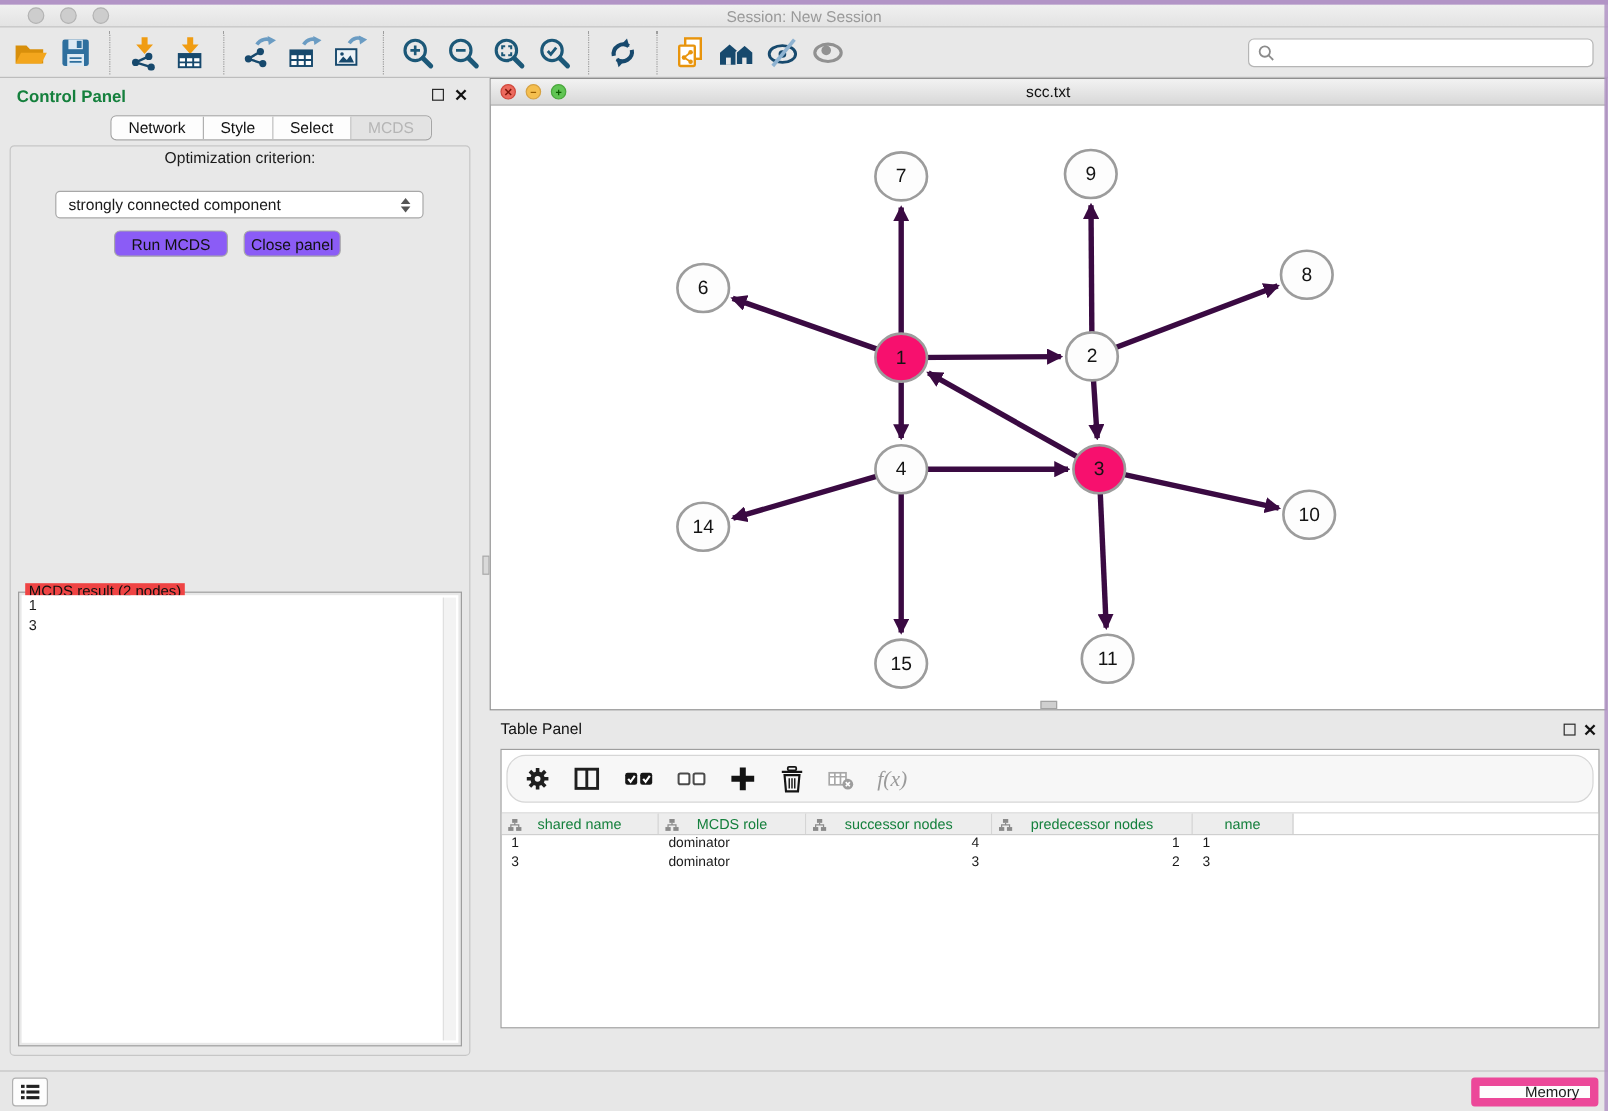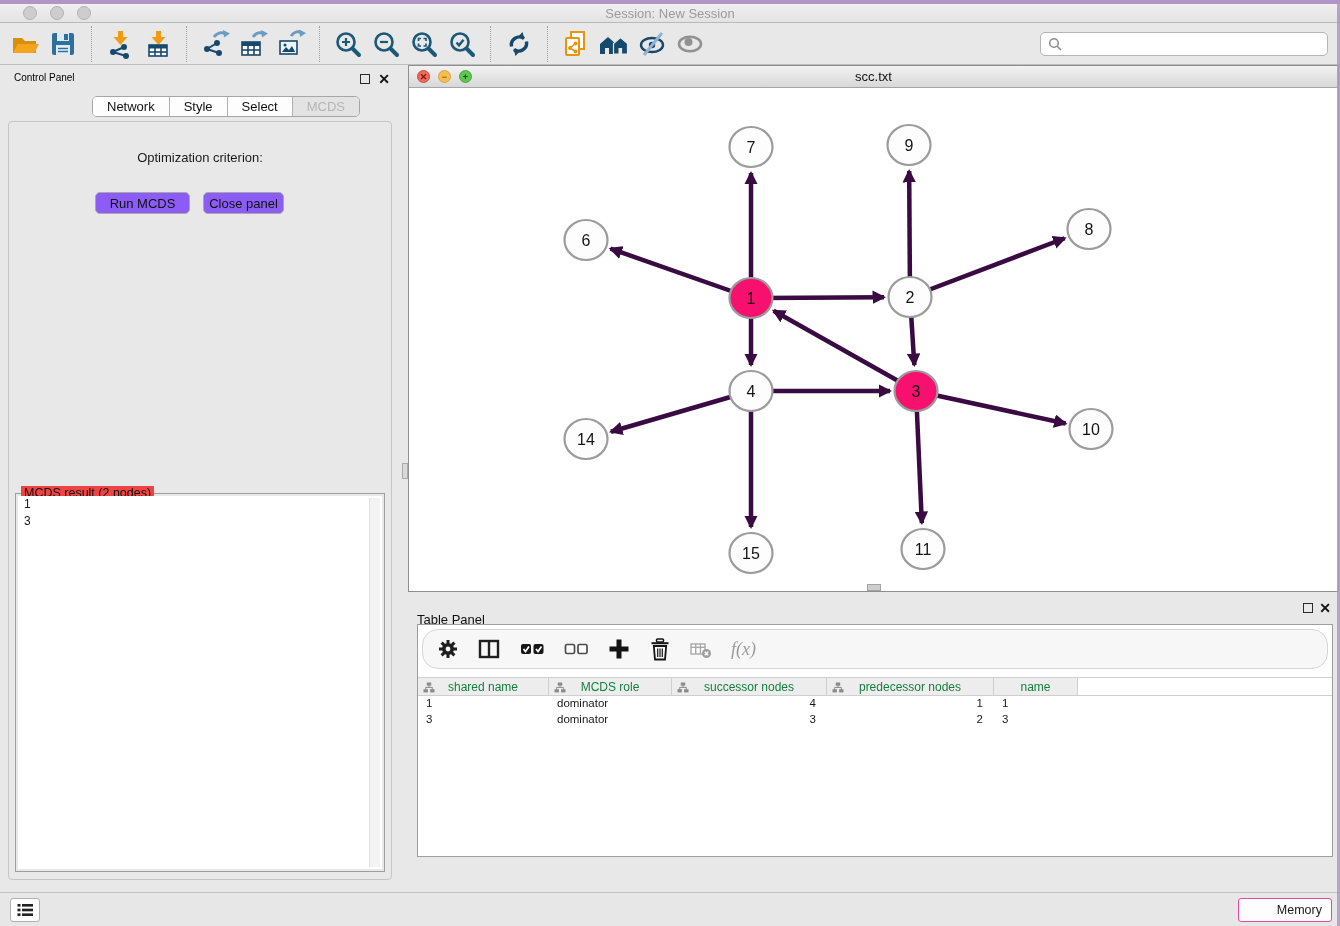--- a/index.html
+++ b/index.html
@@ -30,34 +30,34 @@
   .tsep { width:1px; height:36px; border-left:1px dotted #9d9d9d; margin:0 9px; }
   .searchbox {
     margin-left:auto; margin-right:12px; width:288px; height:24px;
     background:#fff; border:1px solid #b5b5b5; border-radius:5px;
     display:flex; align-items:center; padding:0 7px; gap:5px;
   }
   .searchbox input { border:none; outline:none; flex:1; font-size:12px; background:transparent; font-family:inherit; }
   
   .control-panel { position:absolute; left:0; top:65px; width:402px; bottom:34px; background:#e8e8e8; }
   .cp-header { position:relative; height:28px; }
-  .panel-title { position:absolute; left:14px; top:7px; font-size:10px; color:#000000; }
+  .panel-title { position:absolute; left:14px; top:7px; font-size:14px; color:#15803d;font-weight:bold; }
   .float-ico { position:absolute; width:10px; height:10px; border:1.6px solid #2b2b2b; top:9px; }
   .close-ico { position:absolute; top:5px; font-size:14px; font-weight:bold; color:#111; line-height:18px; }
   .cp-float { right:32px; } .cp-close { right:12px; }
   .seg { display:flex; border:1px solid #a6a6a6; border-radius:5px; overflow:hidden; background:#fff; height:21px; }
   .seg .segb {
     background:#fdfdfd; border-right:1px solid #b0b0b0; color:#111;
     font-size:13px; padding:0 14px; display:flex; align-items:center; justify-content:center;
   }
   .seg .segb:last-child { border-right:none; }
   .seg .segb.active { background:#e3e3e3; color:#b5b5b5;text-align:center; }
   .cp-tabs { position:absolute; left:78px; top:31px;margin-left:14px; }
   .cp-box { position:absolute; left:8px; right:10px; top:56px; bottom:12px; border:1px solid #c6c6c6; border-radius:4px; }
-  .opt-label { position:absolute; top:28px; left:0; right:0; text-align:center; font-size:13px; }
+  .opt-label { position:absolute; top:2px; left:0; right:0; text-align:center; font-size:13px; }
   .dropdown {
     position:absolute; left:37px; top:37px; width:307px; height:23px;
     background:#fff; border:1px solid #a8a8a8; border-radius:4px;
     display:flex; align-items:center; padding:0 10px; font-size:13px;
   }
   .dd-chev { margin-left:auto; display:flex; flex-direction:column; gap:2px; }
   .dd-chev i { width:0; height:0; border-left:4px solid transparent; border-right:4px solid transparent; }
   .dd-chev .up { border-bottom:5px solid #555; }
   .dd-chev .dn { border-top:5px solid #555; }
   .btn {
@@ -82,21 +82,21 @@
   .nl { width:13px; height:13px; border-radius:50%; font-size:9px; font-weight:bold; display:flex; align-items:center; justify-content:center; }
   .nl-red { background:#ec6a5e; border:1px solid #d1493d; color:#7e1408; }
   .nl-yel { background:#f5bf4f; border:1px solid #d6a243; color:#985d00; }
   .nl-grn { background:#61c554; border:1px solid #4aa73c; color:#0b5b00; }
   .net-title { text-align:center; line-height:21px; font-size:13px; color:#111; }
   #graph-svg { position:absolute; top:23px; left:0; }
   .net-handle { position:absolute; bottom:0px; left:458px; width:14px; height:7px; background:#cfcfcf; border:1px solid #a3a3a3; }
   
   .table-panel { position:absolute; left:408px; top:596px; width:932px; height:296px; }
   .tp-header { position:relative; height:24px; }
-  .tp-title { position:absolute; left:9px; top:16px; font-size:13px; color:#111; }
+  .tp-title { position:absolute; left:9px; top:4px; font-size:13px; color:#111; }
   .tp-float { right:27px; top:7px; } .tp-close { right:9px; top:3px; }
   .tp-box { position:absolute; left:9px; right:7px; top:28px; height:233px; background:#fff; border:1px solid #9e9e9e; overflow:hidden; }
   .tp-toolbar {
     height:40px; margin:4px 4px 8px 4px; border:1px solid #d6d6d6; border-radius:16px;
     background:#f7f7f7; display:flex; align-items:center; gap:19px; padding:0 14px;
   }
   .tico { display:flex; align-items:center; justify-content:center; }
   .fx { font-family:"Liberation Serif", serif; font-style:italic; font-size:18px; color:#9a9a9a; }
   .thead { display:grid; grid-template-columns:131px 123px 155px 167px 84px 1fr; height:19px; border-top:1px solid #cfcfcf; border-bottom:1px solid #cfcfcf; }
   .th {
@@ -105,21 +105,21 @@
   }
   .th .tree { position:absolute; left:5px; top:4px; }
   .trow { display:grid; grid-template-columns:131px 123px 155px 167px 84px 1fr; height:16px; font-size:11.5px; }
   .td { padding:1px 8px 0 8px; white-space:nowrap; overflow:hidden; }
   .td.r { text-align:right; padding-right:11px; }
   .tp-tabs { position:absolute; bottom:6px; left:50%; transform:translateX(-50%); }
   .tp-tabs .segb { padding:0 16px; height:21px; }
   
   .statusbar { position:absolute; left:0; right:0; bottom:0; height:34px; background:#e7e7e7; border-top:1px solid #c2c2c2; }
   .sb-left { position:absolute; left:10px; top:5px; width:30px; height:24px; background:#fdfdfd; border:1px solid #b0b0b0; border-radius:3px; display:flex; align-items:center; justify-content:center; }
-  .sb-mem { position:absolute; right:8px; top:5px; height:24px; padding:0 9px; background:#fdfdfd; border:1px solid #ec4899; border-radius:3px; display:flex; align-items:center; gap:18px; font-size:12.5px; }
+  .sb-mem { position:absolute; right:8px; top:5px; height:24px; padding:0 9px; background:#fdfdfd; border:7px solid #ec4899; border-radius:3px; display:flex; align-items:center; gap:18px; font-size:12.5px; }
   .mem-dot { width:11px; height:11px; border-radius:50%; }
 </style>
 </head>
 <body>
 
 <div id="app">
   <div class="purple-strip"></div>
 
   <div class="titlebar">
     <div class="traffic">
@@ -290,20 +290,27 @@
       <span class="close-ico cp-close">✕</span>
     </div>
     <div class="seg cp-tabs">
       <div class="segb">Network</div>
       <div class="segb">Style</div>
       <div class="segb">Select</div>
       <div class="segb active">MCDS</div>
     </div>
     <div class="cp-box">
       <div class="opt-label">Optimization criterion:</div>
+      <div class="dropdown">
+        <span>strongly connected component</span>
+        <span class="dd-chev">
+            <i class="up"></i>
+            <i class="dn"></i>
+          </span>
+      </div>
       <div class="btn btn-run">Run MCDS</div>
       <div class="btn btn-close">Close panel</div>
       <div class="group">
         <span class="group-label">MCDS result (2 nodes)</span>
         <div class="result-list">
           <div class="result-item">1</div>
           <div class="result-item">3</div>
           <div class="result-scroll"></div>
         </div>
       </div>

